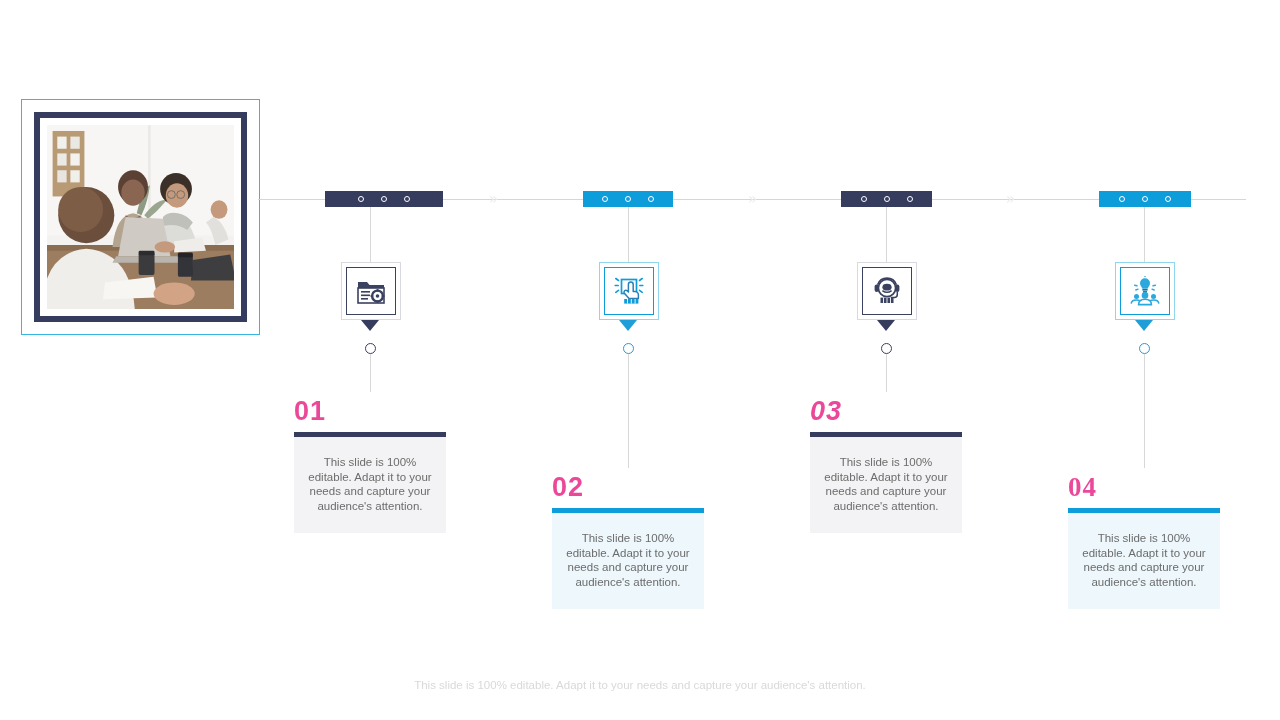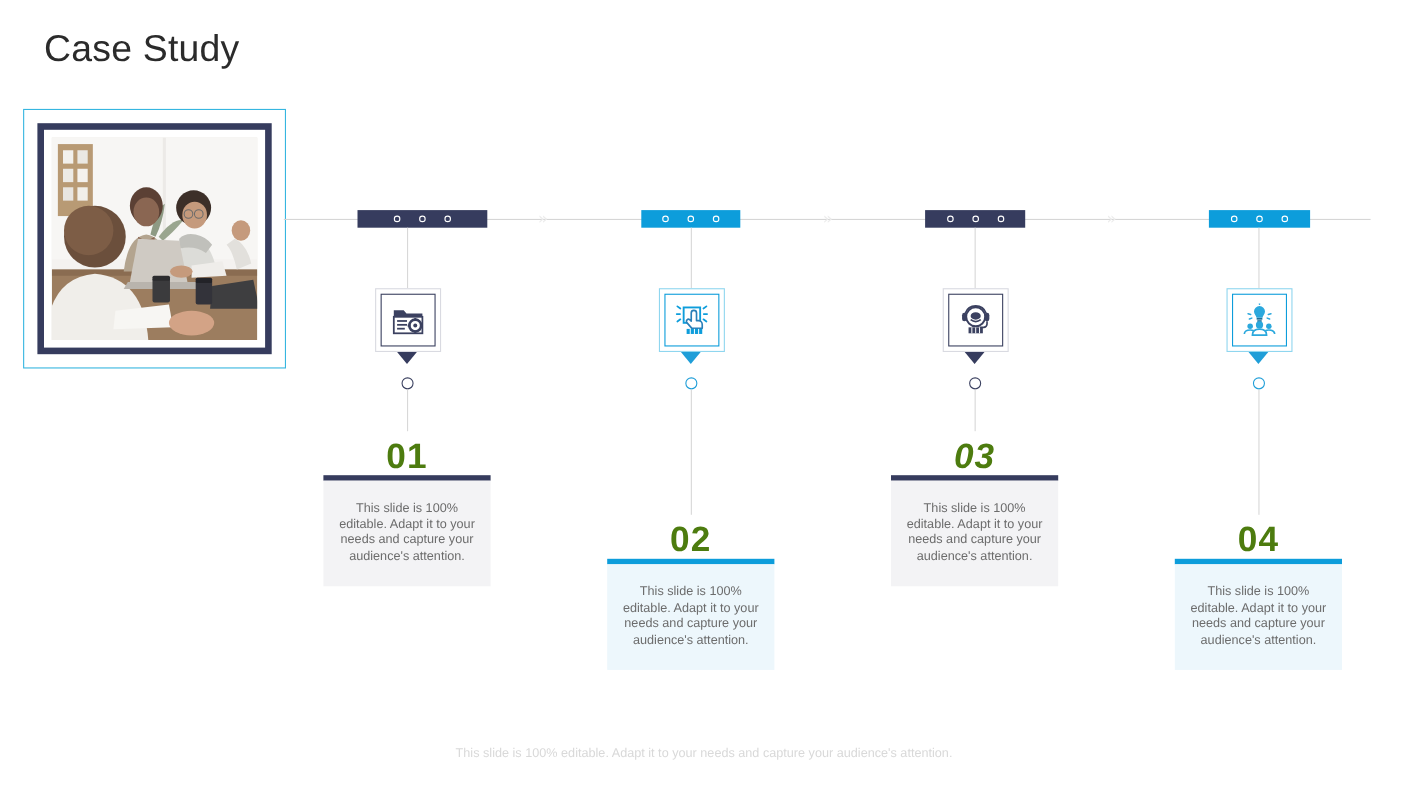--- a/index.html
+++ b/index.html
@@ -82,22 +82,22 @@
   .tri.blue { border-top: 11px solid #1f9ed8; }
   .ring {
     position: absolute; width: 11px; height: 11px; border-radius: 50%;
     background: #ffffff;
   }
   .ring.dark { border: 1.4px solid #3b4160; }
   .ring.blue { border: 1.4px solid #1f9ed8; }
 
   
   .step-num {
-    position: absolute; text-align: center; width: 152px;
-    font-size: 32px; font-weight: 700; color: #4d7c0f; letter-spacing: 1px;
+    position: absolute; text-align: left; width: 152px;
+    font-size: 27px; font-weight: 700; color: #ec4899; letter-spacing: 1px;
   }
   .card {
     position: absolute; width: 152px;
   }
   .card .accent { height: 5px; width: 100%; }
   .card.dark .accent { background: #363c5e; }
   .card.blue .accent { background: #0d9ddb; }
   .card .body {
     padding: 18px 14px 20px 14px;
     font-size: 11.5px; line-height: 14.5px; color: #6c6c6c;
@@ -110,21 +110,20 @@
   .footer-note {
     position: absolute; left: 0; right: 0; top: 679px;
     text-align: center; font-size: 11.5px; color: #d9d9d9;
   }
 </style>
 </head>
 <body>
 
 <div id="slide">
 
-  <div class="page-title">Case Study</div>
 
   <div class="photo-frame">
     <div class="photo-inner">
       <div class="photo-pic">
         <svg viewBox="0 0 200 200" preserveAspectRatio="xMidYMid slice" aria-hidden="true">
           <rect x="0" y="0" width="200" height="200" fill="#f4f2f0"></rect>
 
           <rect x="0" y="0" width="200" height="120" fill="#f7f6f4"></rect>
           <rect x="108" y="0" width="3" height="118" fill="#eceae7"></rect>
 
@@ -315,21 +314,21 @@
         <circle cx="6.5" cy="20.6" r="2.5" fill="#2ba8dd"></circle>
         <path d="M1.2 27.6 q0.2 -3.6 5.3 -3.6 q2 0 3.2 0.7" fill="none" stroke="#2ba8dd" stroke-width="1.5"></path>
         <circle cx="23.5" cy="20.6" r="2.5" fill="#2ba8dd"></circle>
         <path d="M28.8 27.6 q-0.2 -3.6 -5.3 -3.6 q-2 0 -3.2 0.7" fill="none" stroke="#2ba8dd" stroke-width="1.5"></path>
       </svg>
     </div>
   </div>
   <div class="tri blue" style="left:1135px; top:320px;"></div>
   <div class="ring blue" style="left:1139px; top:343px;"></div>
   <div class="v-line" style="left:1144px; top:354px; height:114px;"></div>
-  <div class="step-num" style="left:1068px; top:472px;">04</div>
+  <div class="step-num" style="left:1068px; top:472px;font-family:Liberation Serif, serif;">04</div>
   <div class="card blue" style="left:1068px; top:508px;">
     <div class="accent"></div>
     <div class="body">This slide is 100% editable. Adapt it to your needs and capture your audience's attention.</div>
   </div>
 
   <div class="footer-note">This slide is 100% editable. Adapt it to your needs and capture your audience's attention.</div>
 
 </div>
 
 </body></html>

